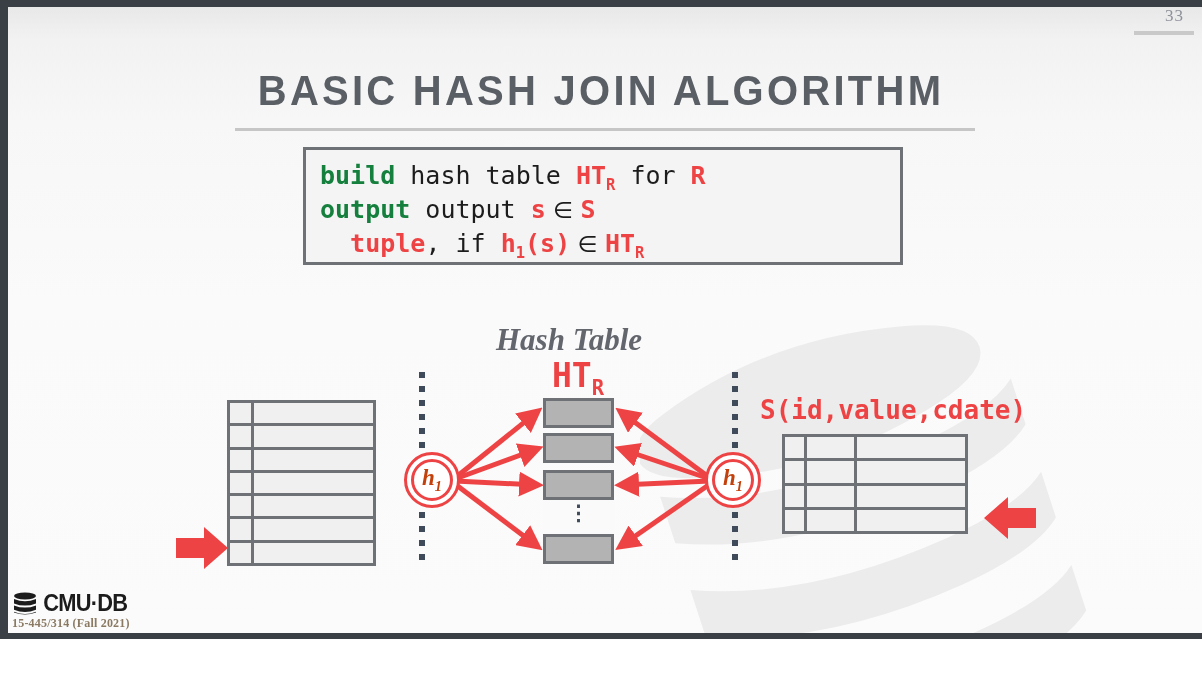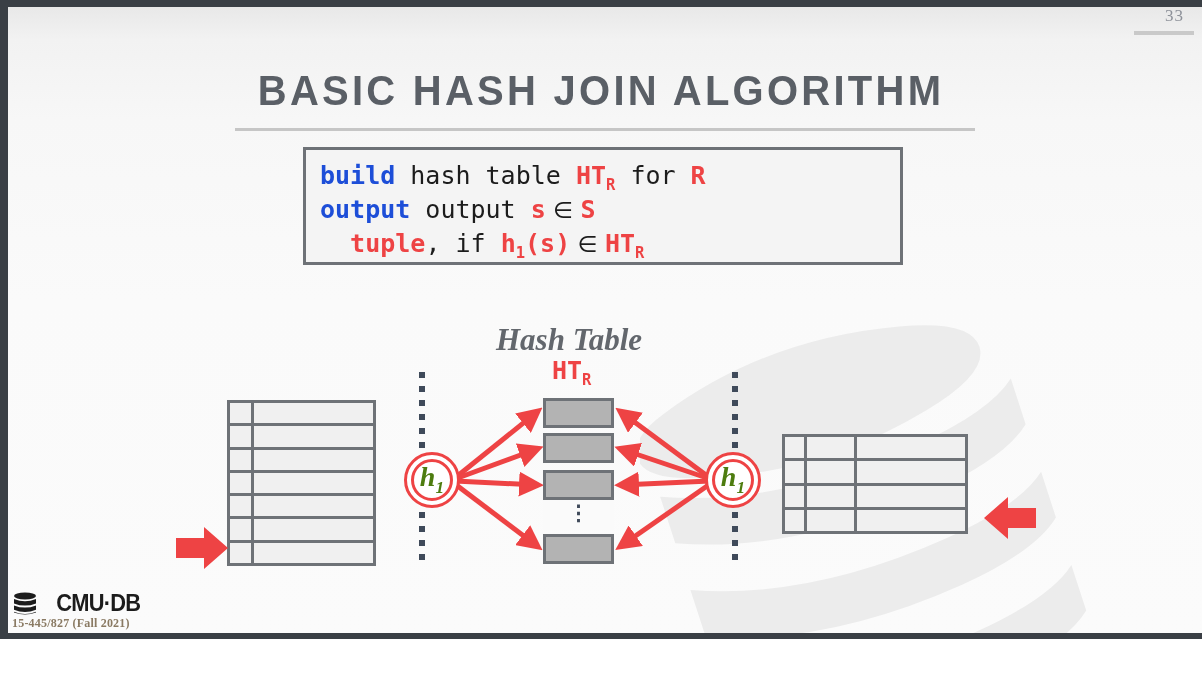--- a/index.html
+++ b/index.html
@@ -83,41 +83,41 @@
     border: 3px solid #6e7277;
     background: #f4f4f4;
     box-sizing: border-box;
     padding: 9px 0 0 14px;
     font-family: "DejaVu Sans Mono", monospace;
     font-size: 25px;
     line-height: 34px;
     color: #1c1c1c;
     white-space: pre;
   }
-  .kw { font-weight: bold; color: #1d4ed8; }
+  .kw { font-weight: bold; color: #15803d; }
   .red { color: #ee4344; font-weight: bold; }
   .sub {
     font-size: 0.62em;
     vertical-align: sub;
     line-height: 0;
   }
   .op { color: #1c1c1c; font-family: "DejaVu Sans", sans-serif; font-size: 23px; }
 
   
   .lbl-red {
     position: absolute;
     color: #ee4344;
     font-family: "DejaVu Sans Mono", monospace;
     font-weight: bold;
     font-size: 26px;
     white-space: nowrap;
   }
   #label-r   { left: 216px; top: 360px; }
   #label-s   { left: 760px; top: 395px; }
-  #label-htr { left: 552px; top: 356px; font-size: 25px; }
+  #label-htr { left: 552px; top: 356px; font-size: 33px; }
   #label-hashtable {
     position: absolute;
     left: 496px; top: 322px;
     font-family: "Liberation Serif", serif;
     font-style: italic;
     font-weight: bold;
     font-size: 31px;
     color: #63676d;
     white-space: nowrap;
   }
@@ -212,22 +212,22 @@
     background: #ffffff;
     box-sizing: border-box;
     display: flex;
     align-items: center;
     justify-content: center;
   }
   .hcircle .htxt {
     font-family: "Liberation Serif", serif;
     font-style: italic;
     font-weight: bold;
-    font-size: 28px;
-    color: #4d7c0f;
+    font-size: 23px;
+    color: #c2410c;
     line-height: 1;
     padding-bottom: 2px;
   }
   .hcircle .htxt .sb { font-size: 0.62em; vertical-align: sub; }
   #hash-left  { left: 404px; top: 452px; }
   #hash-right { left: 705px; top: 452px; }
 
   
   #arrow-layer {
     position: absolute;
@@ -240,21 +240,21 @@
   .big-arrow { position: absolute; }
   #arrow-in-r { left: 176px; top: 527px; }
   #arrow-in-s { left: 984px; top: 497px; }
 
   
   .footer-logo {
     position: absolute;
     left: 12px; bottom: 22px;
     display: flex;
     align-items: center;
-    gap: 16px;
+    gap: 3px;
   }
   .footer-wordmark {
     font-family: "Liberation Sans", sans-serif;
     font-weight: bold;
     font-size: 23px;
     color: #1c1c1c;
     letter-spacing: -0.8px;
     transform: scaleX(0.95);
   }
   .footer-course {
@@ -310,20 +310,21 @@
       <line x1="710" y1="478" x2="621" y2="412"></line>
       <line x1="710" y1="479" x2="621" y2="449"></line>
       <line x1="710" y1="481" x2="621" y2="485"></line>
       <line x1="710" y1="484" x2="621" y2="546"></line>
     </g>
   </svg>
 
   <div class="dotline" id="dotline-left"></div>
   <div class="dotline" id="dotline-right"></div>
 
+  <div class="lbl-red" id="label-s">S(id,value,cdate)</div>
   <div id="label-hashtable">Hash Table</div>
   <div class="lbl-red" id="label-htr"><span>HT</span><span class="sub">R</span></div>
 
   <div class="tbl" id="table-r">
     <div class="row">
         <div class="cell c0"></div>
         <div class="cell c1"></div>
       </div>
     <div class="row">
         <div class="cell c0"></div>
@@ -402,15 +403,15 @@
     <svg width="26" height="24" viewBox="0 0 26 24">
       <g fill="#1c1c1c">
         <ellipse cx="13" cy="4" rx="11" ry="3.4"></ellipse>
         <path d="M2 7 q11 4.4 22 0 l0 4.4 q-11 4.4 -22 0 z"></path>
         <path d="M2 13.4 q11 4.4 22 0 l0 4.4 q-11 4.4 -22 0 z"></path>
         <path d="M2 19.8 q11 4.4 22 0 l0 0.6 q-11 4 -22 0 z"></path>
       </g>
     </svg>
     <span class="footer-wordmark">CMU·DB</span>
   </div>
-  <div class="footer-course">15-445/827 (Fall 2021)</div>
+  <div class="footer-course">15-445/314 (Fall 2021)</div>
 
 </div>
 
 </body></html>

